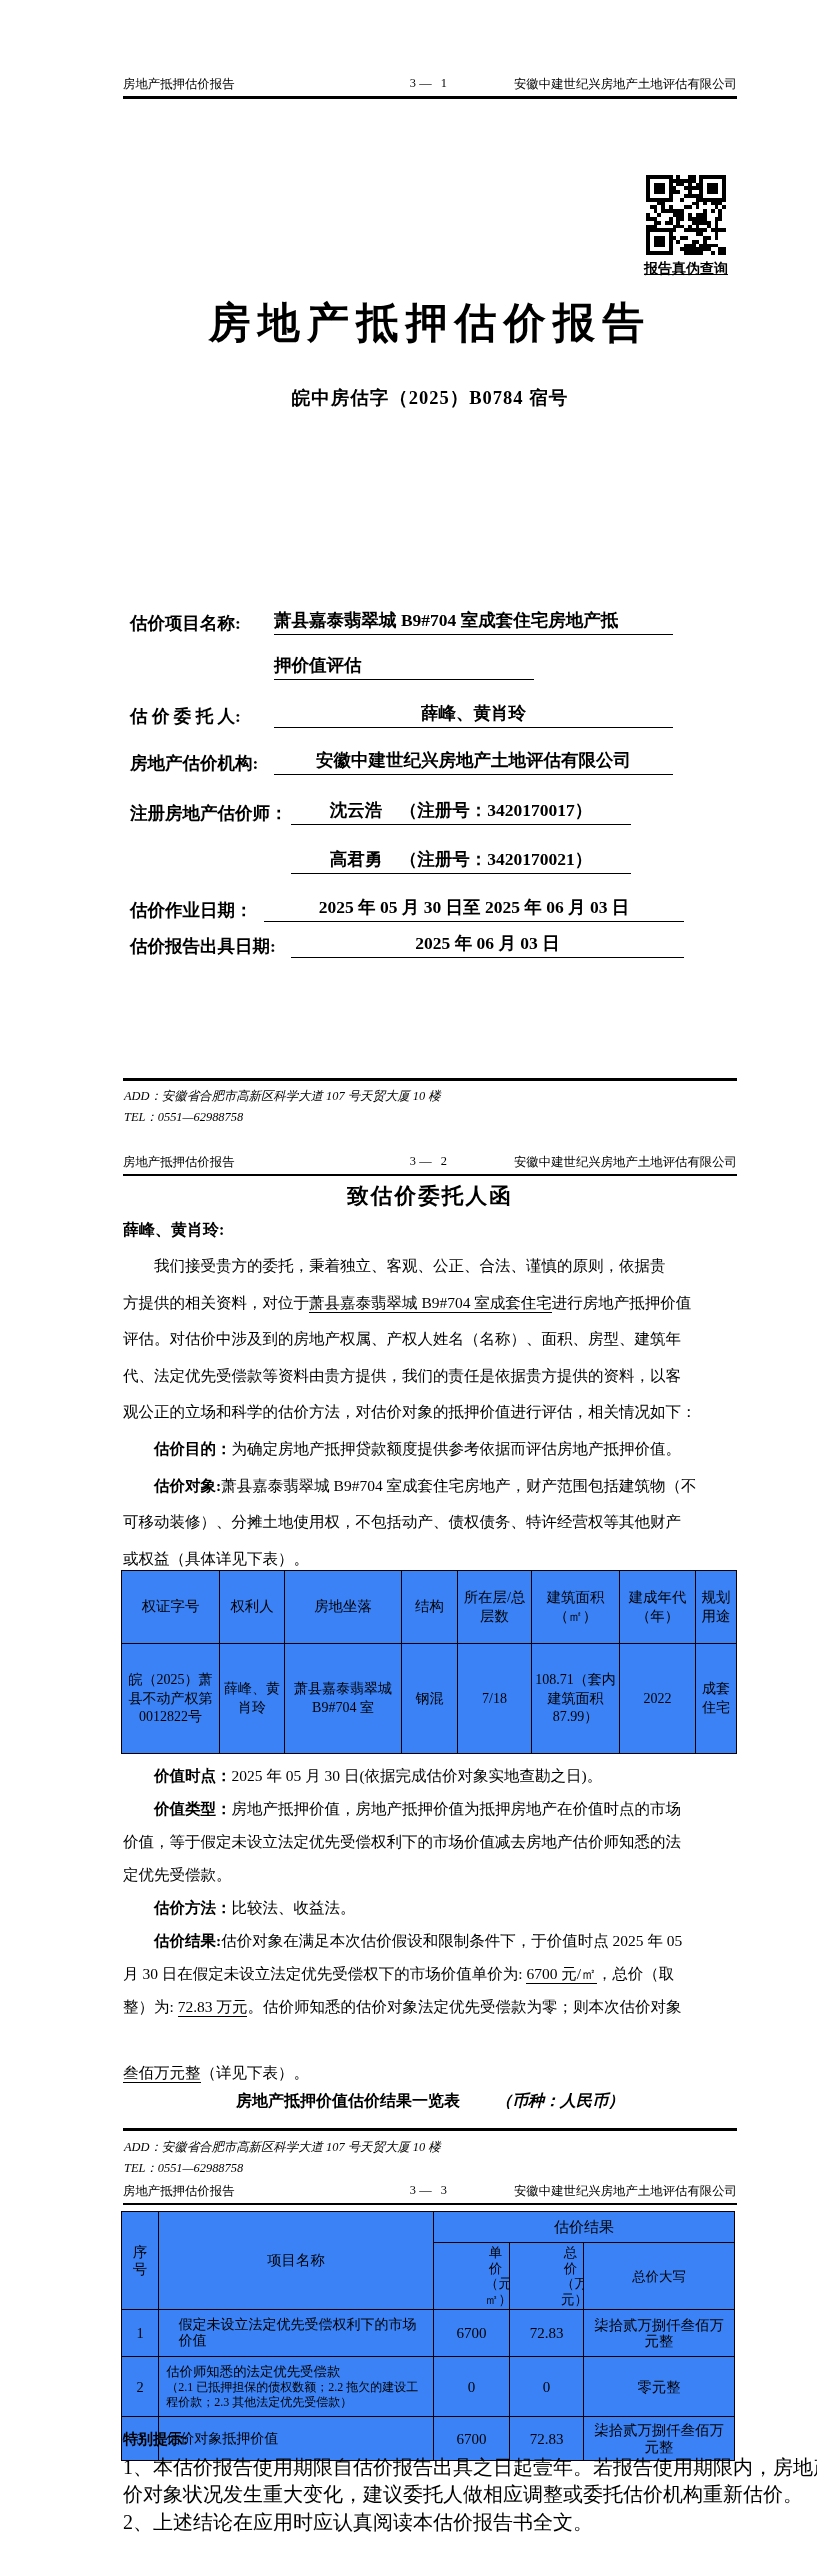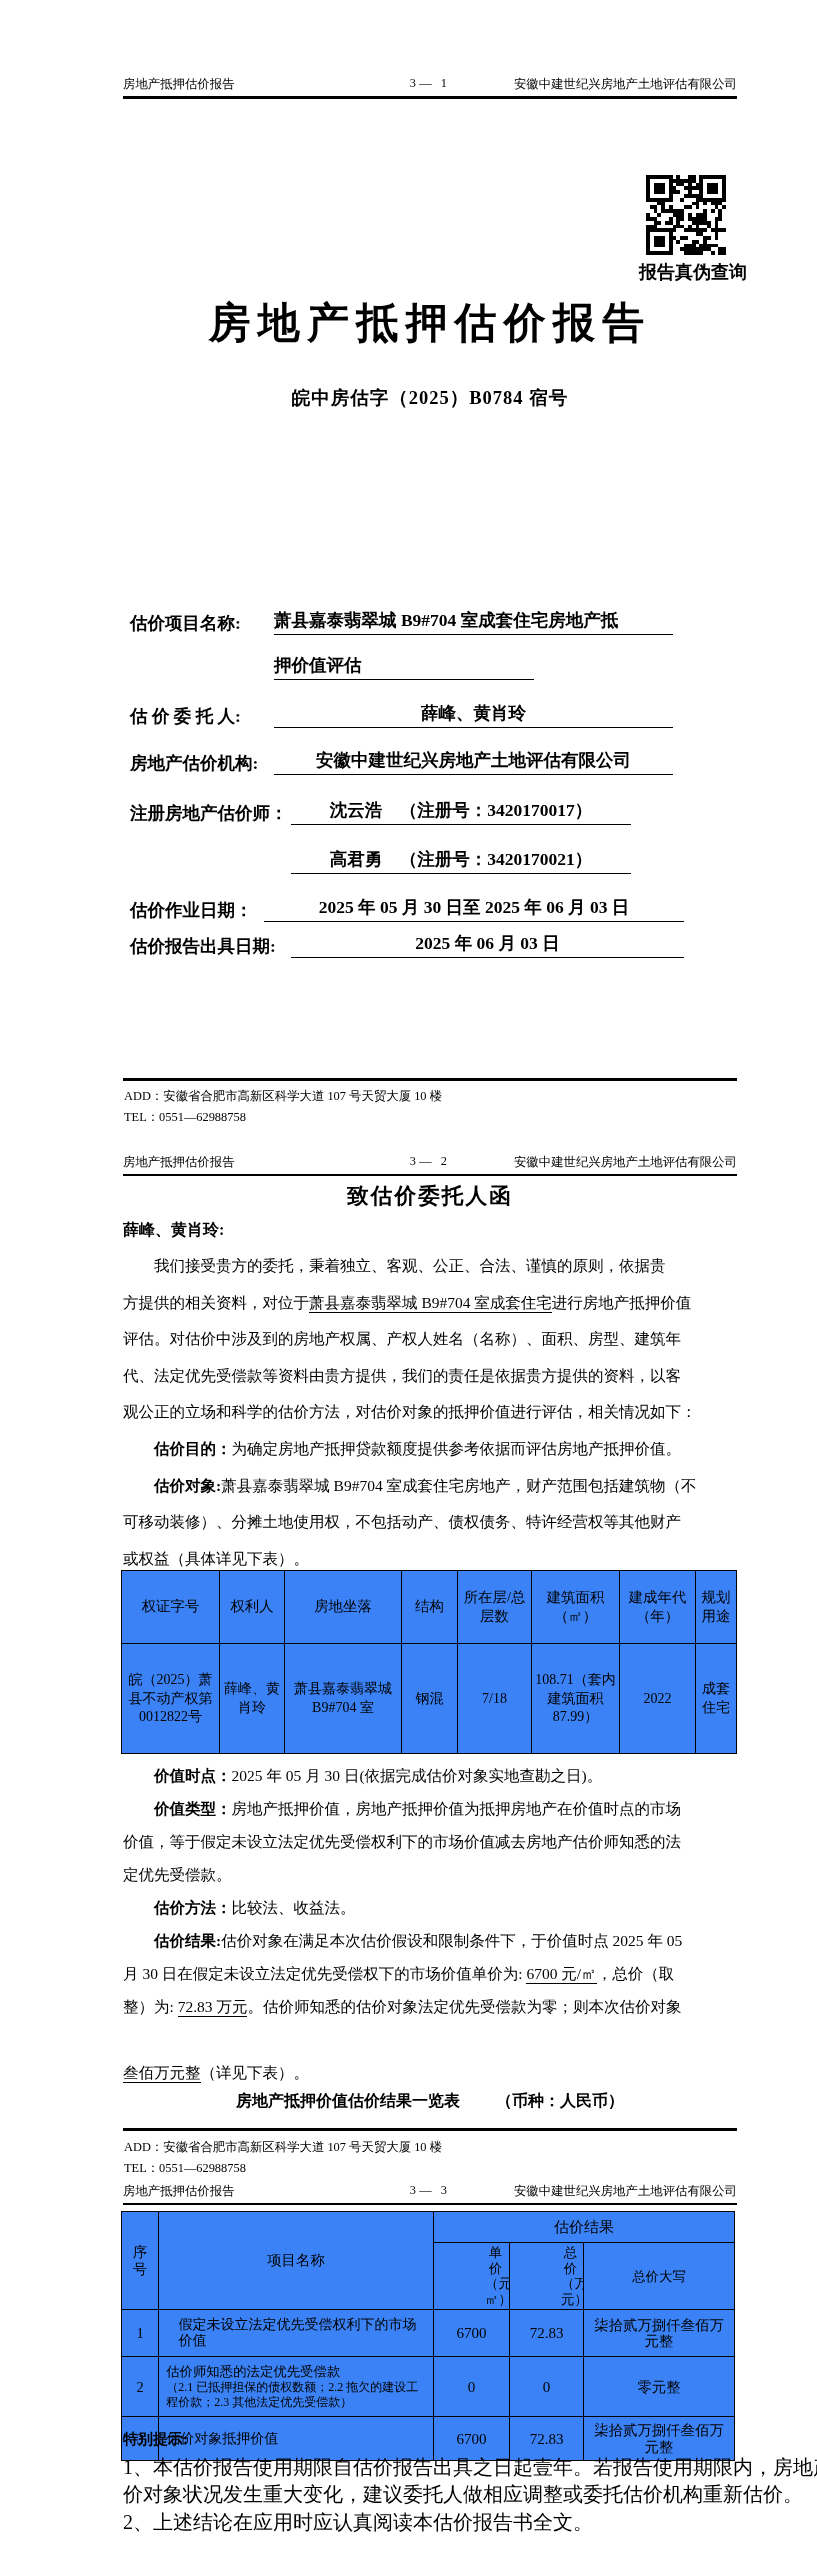--- a/index.html
+++ b/index.html
@@ -4,21 +4,21 @@
 <style>
   html,body{margin:0;padding:0;background:#fff;}
   body{width:818px;font-family:"Liberation Serif","DejaVu Serif",serif;color:#000;}
   .doc{position:relative;width:818px;height:3301px;background:#fff;overflow:hidden;}
   .hdr{position:absolute;left:123px;width:614px;height:16.5px;font-size:12.4px;}
   .hdr .l{position:absolute;left:0;top:0;white-space:nowrap;}
   .hdr .c{position:absolute;left:50%;top:0;transform:translateX(-50%);white-space:nowrap;letter-spacing:3.1px;}
   .hdr .r{position:absolute;right:0;top:0;white-space:nowrap;}
   .rule{position:absolute;left:123px;width:614px;height:2.6px;background:#000;}
   .rule.thin{height:2.1px;}
-  .foot{position:absolute;left:124px;font-size:12.4px;white-space:nowrap;font-family:"Liberation Serif","DejaVu Serif",serif;}
+  .foot{position:absolute;left:124px;font-size:12.4px;white-space:nowrap;font-family:"Liberation Serif","DejaVu Serif",serif;font-style:italic;}
   .cline{position:absolute;left:123px;width:614px;font-size:15.5px;line-height:20.6px;white-space:nowrap;}
   .ind{padding-left:31px;}
   .u{border-bottom:1px solid #000;padding-bottom:0.5px;}
   .fld{position:absolute;left:130px;font-size:17.5px;font-weight:bold;white-space:nowrap;display:flex;align-items:flex-end;}
   .fld .lab{display:inline-block;}
   .fld .cu{display:inline-block;border-bottom:1.5px solid #000;padding-bottom:2.1px;}
   .ctr{text-align:center;}
   table{border-collapse:collapse;table-layout:fixed;position:absolute;background:#3b82f6;}
   td,th{border:1px solid #000;font-weight:normal;text-align:center;vertical-align:middle;padding:2.1px 3.1px;overflow:hidden;}
   .t1{left:121px;top:1570px;width:614px;font-size:14px;}
@@ -26,27 +26,27 @@
   .t1 td{height:105px;line-height:18.5px;}
   .t2{left:121px;top:2211px;width:614px;font-size:14.4px;}
   .t2 .band{height:26px;font-size:15px;}
   .t2 .sub{height:33px;line-height:15.5px;font-size:13.4px;}
   .t2 .sub span{display:block;margin-left:48px;}
   .t2 td{line-height:16.5px;}
   .name-cell{text-align:left;line-height:16px;margin-top:7px;}
   .small{font-size:12px;line-height:15px;display:block;}
   .num{font-size:15px;}
   .qr{position:absolute;left:646px;top:175px;width:80px;height:80px;}
-  .qrcap{position:absolute;left:639px;top:260px;width:94px;text-align:center;font-size:18px;font-weight:bold;white-space:nowrap;}
+  .qrcap{position:absolute;left:639px;top:260px;width:94px;text-align:center;font-size:14px;font-weight:bold;white-space:nowrap;text-decoration:underline;}
   .bigtitle{position:absolute;left:123px;top:295px;width:614px;text-align:center;font-size:42px;font-weight:bold;letter-spacing:7.2px;white-space:nowrap;}
   .docno{position:absolute;left:123px;top:385px;width:614px;text-align:center;font-size:18.5px;font-weight:bold;letter-spacing:1px;white-space:nowrap;}
   .lettertitle{position:absolute;left:123px;top:1181px;width:614px;text-align:center;font-size:21.6px;font-weight:bold;letter-spacing:2.1px;white-space:nowrap;}
   .salut{position:absolute;left:123px;top:1220px;font-size:16px;font-weight:bold;white-space:nowrap;}
   .tblcap{position:absolute;left:123px;top:2091px;width:614px;text-align:center;font-size:16px;font-weight:bold;white-space:nowrap;}
-  .tblcap .cur{margin-left:36px;font-weight:bold;}
+  .tblcap .cur{margin-left:36px;font-weight:bold;font-style:italic;}
   .notetitle{position:absolute;left:123px;top:2430px;font-size:15px;font-weight:bold;white-space:nowrap;}
   .noteline{position:absolute;left:123px;width:614px;font-size:20px;line-height:18.5px;white-space:nowrap;}
 </style>
 </head>
 <body>
 
 <div class="doc">
 
   <div class="hdr" style="top:76px">
     <span class="l">房地产抵押估价报告</span>

